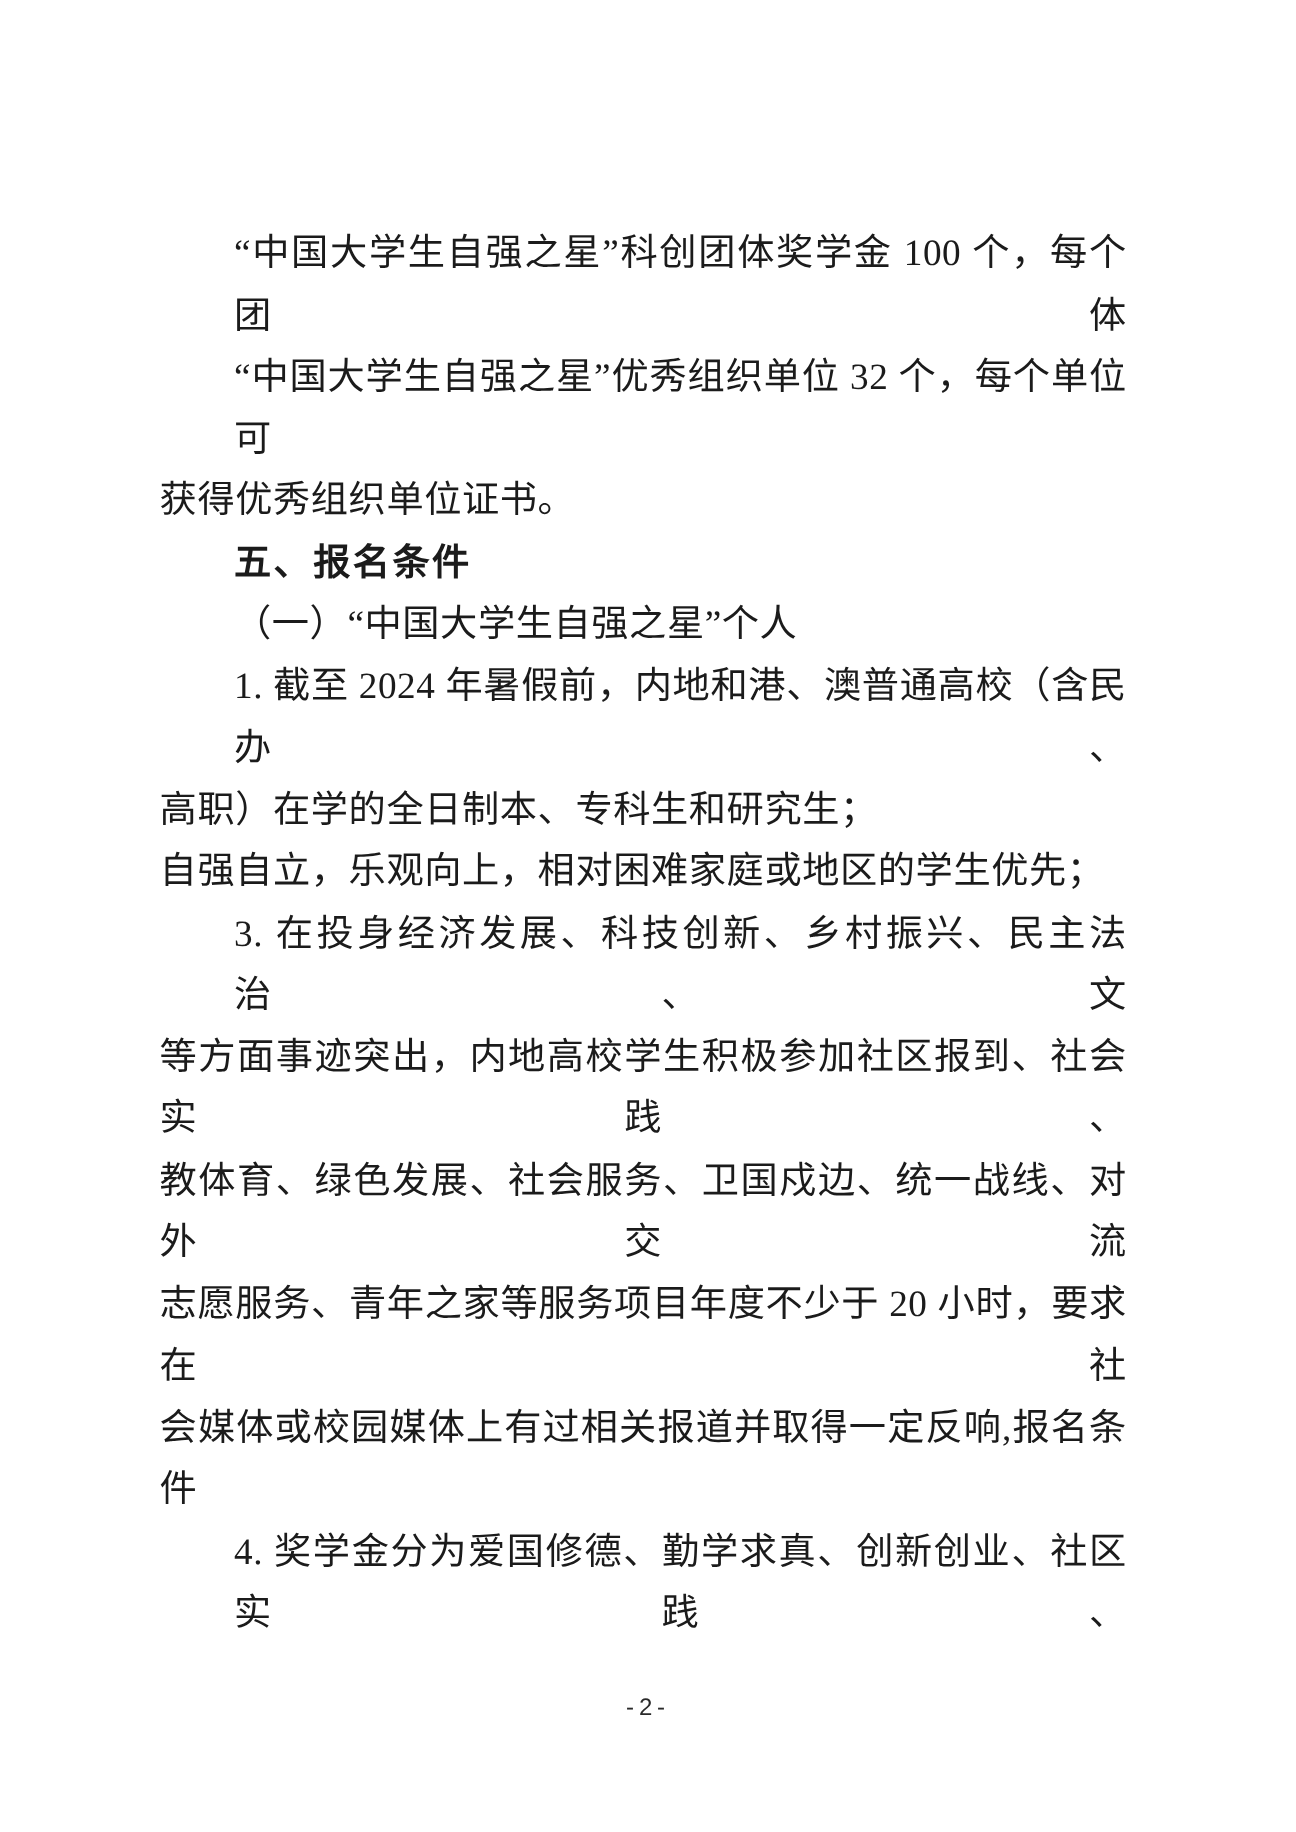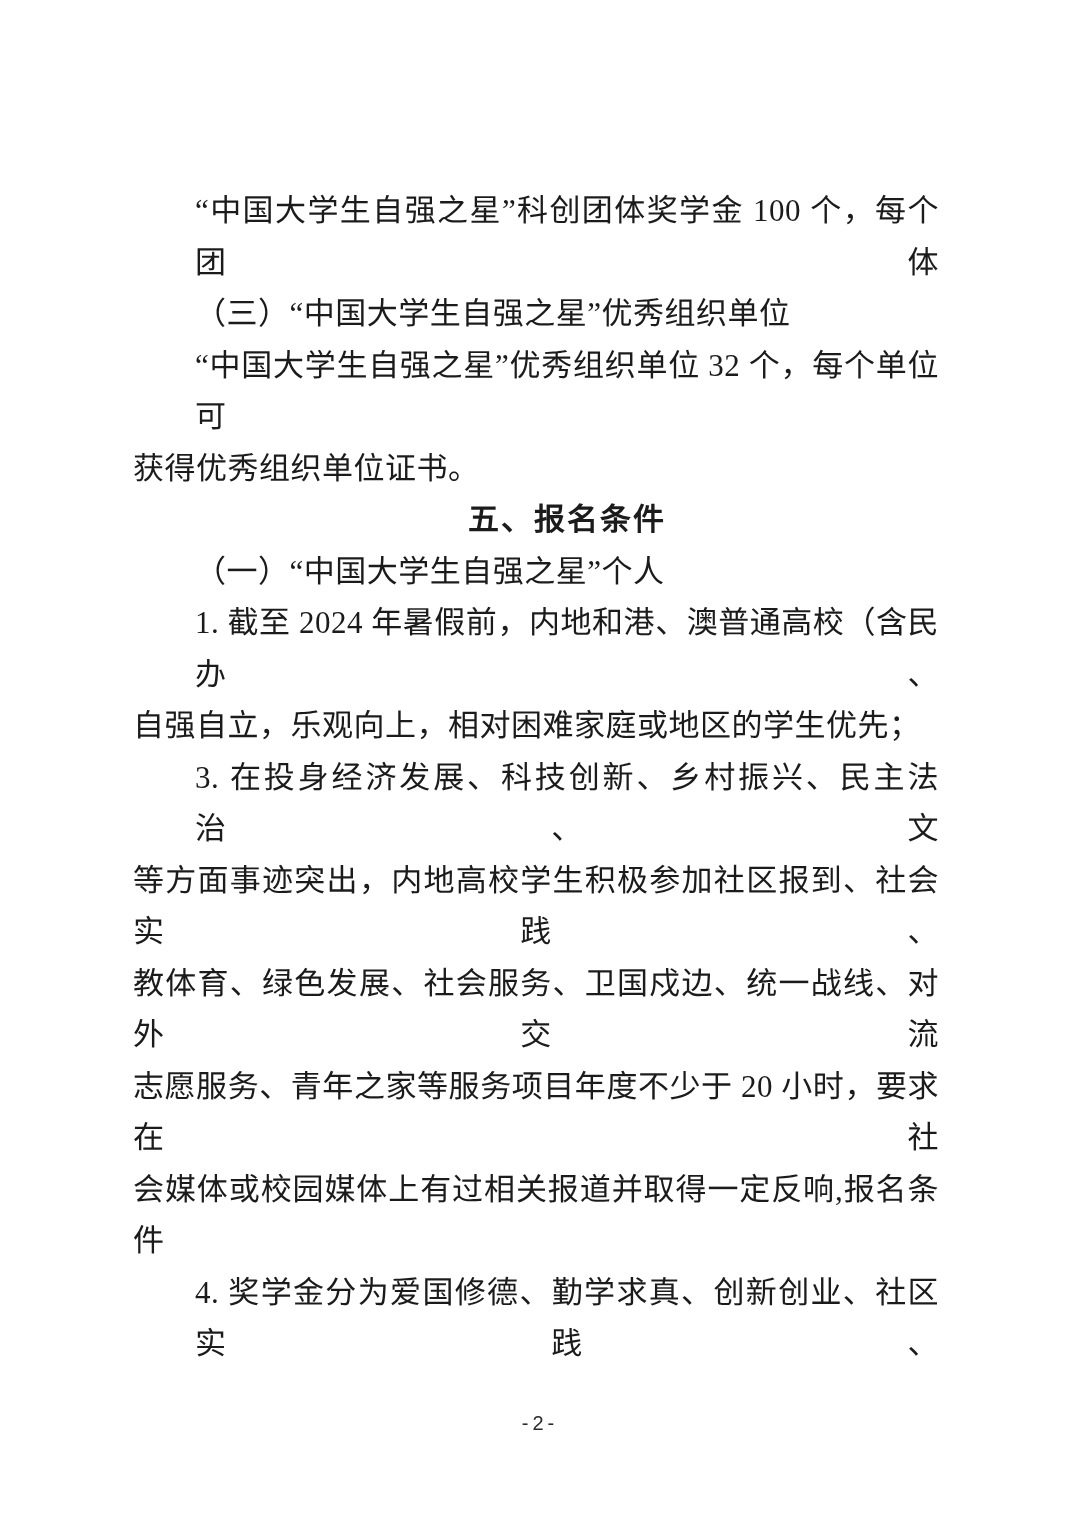--- a/index.html
+++ b/index.html
@@ -33,46 +33,45 @@
     padding-left: 62px;
   }
   .line.justify {
     text-align: justify;
     text-align-last: justify;
   }
   .line.heading {
     font-family: "Liberation Sans", "DejaVu Sans", sans-serif;
     font-weight: bold;
     letter-spacing: 2px;
-    text-align: center;
   }
   .page-footer {
     position: absolute;
     left: 0;
     right: 0;
     top: 1412px;
     text-align: center;
     font-family: "Liberation Sans", "DejaVu Sans", sans-serif;
     font-size: 20px;
     letter-spacing: 4px;
     color: #2a2a2a;
   }
 </style>
 </head>
 <body>
 
 <div class="page">
   <main class="doc" id="doc-body">
       <div class="line indent justify">“中国大学生自强之星”科创团体奖学金 100 个，每个团体</div>
-      <div class="line indent">（三）“中国大学生自强之星”优秀组织单位</div>
       <div class="line indent justify">“中国大学生自强之星”优秀组织单位 32 个，每个单位可</div>
       <div class="line">获得优秀组织单位证书。</div>
       <div class="line indent heading">五、报名条件</div>
       <div class="line indent">（一）“中国大学生自强之星”个人</div>
       <div class="line indent justify">1. 截至 2024 年暑假前，内地和港、澳普通高校（含民办、</div>
+      <div class="line">高职）在学的全日制本、专科生和研究生；</div>
       <div class="line">自强自立，乐观向上，相对困难家庭或地区的学生优先；</div>
       <div class="line indent justify">3. 在投身经济发展、科技创新、乡村振兴、民主法治、文</div>
       <div class="line justify">等方面事迹突出，内地高校学生积极参加社区报到、社会实践、</div>
       <div class="line justify">教体育、绿色发展、社会服务、卫国戍边、统一战线、对外交流</div>
       <div class="line justify">志愿服务、青年之家等服务项目年度不少于 20 小时，要求在社</div>
       <div class="line justify">会媒体或校园媒体上有过相关报道并取得一定反响,报名条件</div>
       <div class="line indent justify">4. 奖学金分为爱国修德、勤学求真、创新创业、社区实践、</div>
     </main>
   <footer class="page-footer">
     <span>-2-</span>

